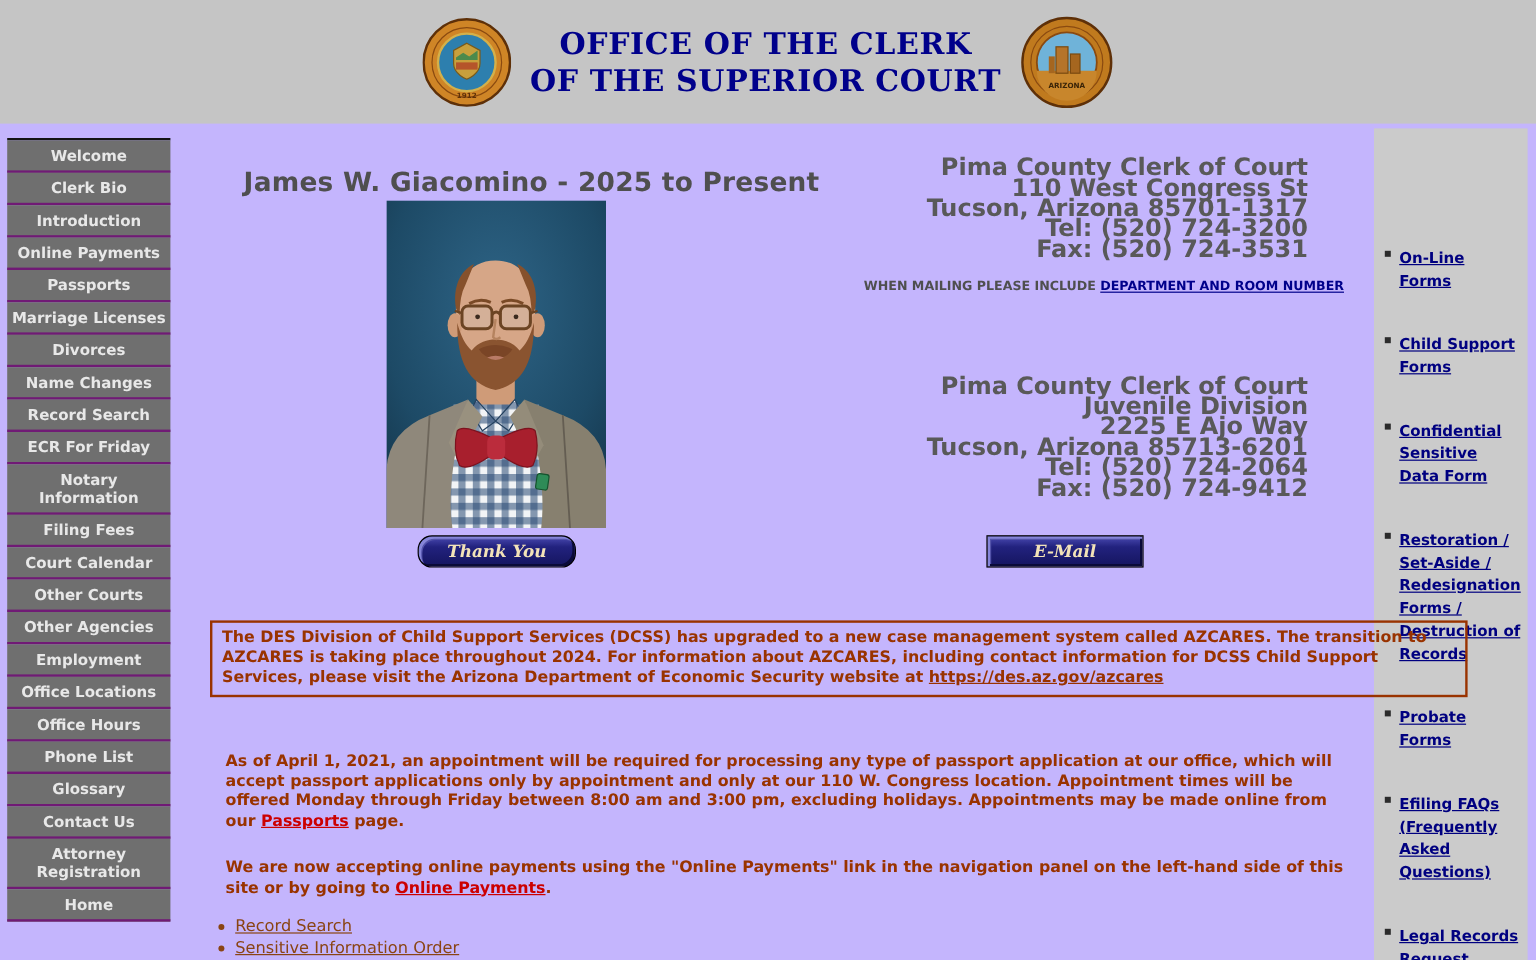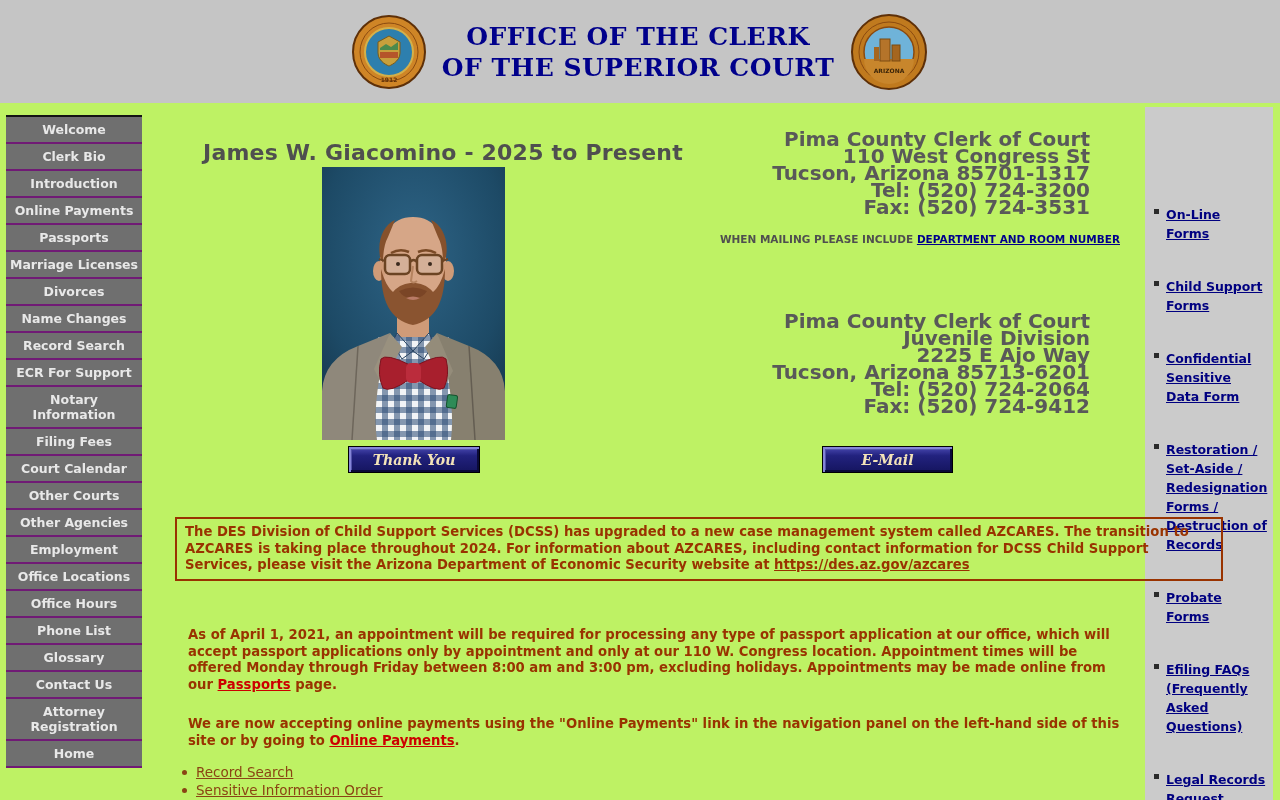--- a/index.html
+++ b/index.html
@@ -1,17 +1,17 @@
 <!DOCTYPE html>
 <html><head>
 <meta charset="utf-8">
 <style>
   html,body{margin:0;padding:0;}
   body{font-family:"DejaVu Sans",sans-serif;background:#ececec;}
-  .page{position:relative;width:1280px;height:800px;overflow:hidden;background:#bef264;}
+  .page{position:relative;width:1280px;height:800px;overflow:hidden;background:#c4b5fd;}
 
   
   .header{position:absolute;left:0;top:0;width:1280px;height:103px;background:#c5c5c5;
           display:flex;align-items:center;justify-content:center;gap:16px;}
   .header-title{text-align:center;color:#00008b;font-family:"DejaVu Serif","Liberation Serif",serif;
                 font-weight:bold;font-size:25px;line-height:31px;letter-spacing:.5px;white-space:nowrap;}
   .seal{display:block;}
 
   
   .left-nav{position:absolute;left:6px;top:115px;width:136px;border-top:2px solid #141414;}
@@ -36,21 +36,21 @@
   .addr-juvenile{left:690px;top:313px;}
   .mailing-note{position:absolute;left:660px;top:233px;width:460px;text-align:right;color:#4f4f4f;
                 font-weight:bold;font-size:10.5px;}
   .mailing-note a{color:#00008b;text-decoration:underline;cursor:pointer;}
 
   .btn3d{position:absolute;width:132px;height:27px;box-sizing:border-box;border:1px solid #000;
          background:linear-gradient(180deg,#4a4ab2 0%,#22227e 35%,#15155f 100%);
          box-shadow:inset 2px 2px 0 #8585d8, inset -2px -2px 0 #0a0a38, inset 3px 3px 0 #5353aa;
          color:#f3e3b8;font-family:"DejaVu Serif","Liberation Serif",serif;font-style:italic;font-weight:bold;
          font-size:14px;display:flex;align-items:center;justify-content:center;cursor:pointer;}
-  .btn-thankyou{left:348px;top:446px;}
+  .btn-thankyou{left:348px;top:446px;border-radius:12px;}
   .btn-email{left:822px;top:446px;width:131px;}
 
   .notice-box{position:absolute;left:175px;top:517px;width:1048px;box-sizing:border-box;border:2px solid #993300;
               padding:5px 8px;color:#993300;font-weight:bold;font-size:13.2px;line-height:16.5px;}
   .notice-box a{color:#993300;text-decoration:underline;cursor:pointer;}
 
   .brown-para{position:absolute;left:188px;width:938px;color:#993300;font-weight:bold;font-size:13.2px;line-height:16.5px;}
   .para-passports{top:627px;}
   .para-payments{top:716px;}
   .brown-para a{color:#cc0000;text-decoration:underline;cursor:pointer;}
@@ -94,21 +94,21 @@
   <div class="left-nav">
     <div class="nav-btn">Welcome</div>
     <div class="nav-btn">Clerk Bio</div>
     <div class="nav-btn">Introduction</div>
     <div class="nav-btn">Online Payments</div>
     <div class="nav-btn">Passports</div>
     <div class="nav-btn">Marriage Licenses</div>
     <div class="nav-btn">Divorces</div>
     <div class="nav-btn">Name Changes</div>
     <div class="nav-btn">Record Search</div>
-    <div class="nav-btn">ECR For Support</div>
+    <div class="nav-btn">ECR For Friday</div>
     <div class="nav-btn">Notary Information</div>
     <div class="nav-btn">Filing Fees</div>
     <div class="nav-btn">Court Calendar</div>
     <div class="nav-btn">Other Courts</div>
     <div class="nav-btn">Other Agencies</div>
     <div class="nav-btn">Employment</div>
     <div class="nav-btn">Office Locations</div>
     <div class="nav-btn">Office Hours</div>
     <div class="nav-btn">Phone List</div>
     <div class="nav-btn">Glossary</div>

